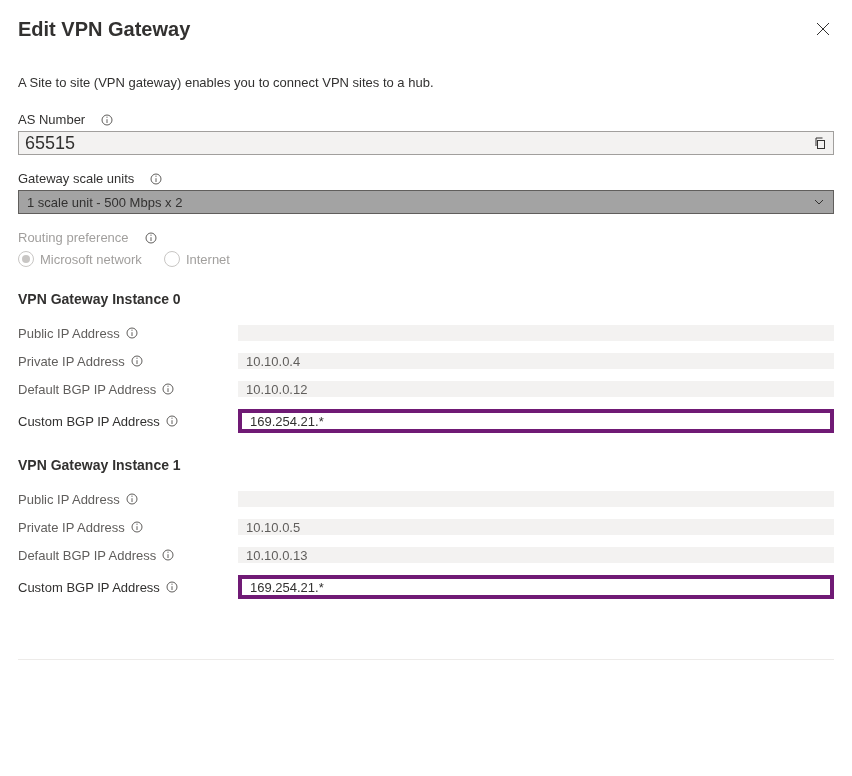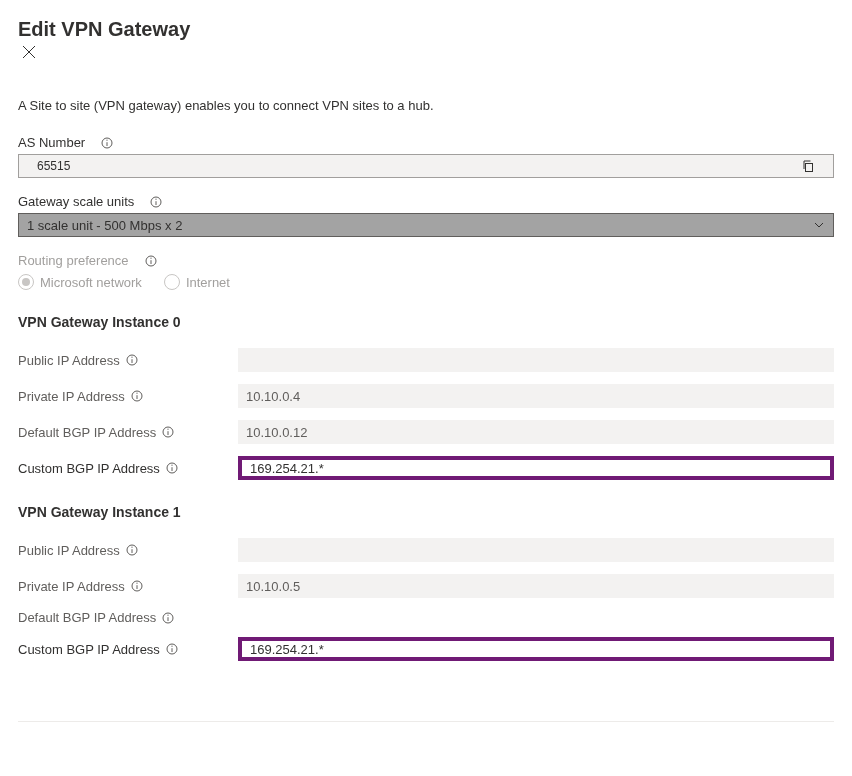--- a/index.html
+++ b/index.html
@@ -4,45 +4,45 @@
   <style>
     * { box-sizing: border-box; margin: 0; padding: 0; }
     body {
       font-family: "Segoe UI", -apple-system, BlinkMacSystemFont, sans-serif;
       font-size: 13px;
       color: #323130;
       background: #fff;
       width: 852px;
       padding: 18px 18px 0 18px;
     }
-    .header-row { display: flex; justify-content: space-between; align-items: flex-start; margin-bottom: 32px; flex-direction: column; }
+    .header-row { display: flex; justify-content: space-between; align-items: flex-start; margin-bottom: 32px; }
     .page-title { font-size: 20px; font-weight: 600; color: #323130; }
     .close-btn { cursor: pointer; padding: 4px; }
     .close-btn svg { width: 14px; height: 14px; stroke: #323130; }
     .description { font-size: 13px; color: #323130; margin-bottom: 22px; }
     .field-block { margin-bottom: 16px; }
     .field-label-row { display: flex; align-items: center; gap: 16px; margin-bottom: 4px; font-size: 13px; color: #323130; }
     .info-icon { width: 12px; height: 12px; display: inline-flex; align-items: center; justify-content: center; }
     .info-icon svg { width: 12px; height: 12px; stroke: #605e5c; fill: none; }
-    .readonly-box { display: flex; align-items: center; justify-content: space-between; width: 100%; height: 24px; background: #f3f2f1; border: 1px solid #a19f9d; padding: 0 18px; font-size: 12px; color: #323130; }
+    .readonly-box { display: flex; align-items: center; justify-content: space-between; width: 100%; height: 24px; background: #f3f2f1; border: 1px solid #a19f9d; padding: 0 6px; font-size: 18px; color: #323130; }
     .copy-icon { cursor: pointer; display: inline-flex; }
     .copy-icon svg { width: 14px; height: 14px; stroke: #323130; fill: none; }
     .select-box { display: flex; align-items: center; justify-content: space-between; width: 100%; height: 24px; background: #a3a3a3; border: 1px solid #605e5c; padding: 0 8px; font-size: 13px; color: #323130; cursor: pointer; }
     .select-box svg { width: 12px; height: 12px; stroke: #323130; fill: none; }
     .disabled-label { color: #a19f9d; }
     .radio-row { display: flex; gap: 22px; margin-top: 6px; }
     .radio-item { display: flex; align-items: center; gap: 6px; color: #a19f9d; font-size: 13px; cursor: default; }
     .radio-circle { width: 16px; height: 16px; border-radius: 50%; border: 1px solid #c8c6c4; position: relative; flex-shrink: 0; }
     .radio-circle.checked::after { content: ""; position: absolute; width: 8px; height: 8px; background: #c8c6c4; border-radius: 50%; top: 3px; left: 3px; }
     .section-heading { font-weight: 600; font-size: 14px; color: #323130; margin-top: 24px; margin-bottom: 18px; }
     .instance-row { display: flex; align-items: center; margin-bottom: 12px; }
     .instance-label-col { width: 220px; display: flex; align-items: center; gap: 6px; font-size: 13px; color: #323130; text-align: center; }
     .instance-label-col.muted { color: #605e5c; }
     .instance-input-col { flex: 1; }
-    .readonly-cell { width: 100%; height: 24px; background: #f3f2f1; display: flex; align-items: center; padding: 0 8px; font-size: 13px; color: #605e5c; }
+    .readonly-cell { width: 100%; height: 16px; background: #f3f2f1; display: flex; align-items: center; padding: 0 8px; font-size: 13px; color: #605e5c; }
     .text-input { width: 100%; height: 24px; border: 4px solid #701a75; padding: 0 8px; font-size: 13px; font-family: inherit; color: #323130; background: #fff; }
     .bottom-border { border-bottom: 1px solid #edebe9; margin-top: 60px; }
   </style>
 </head>
 <body>
 
 <div class="header-row">
   <h1 class="page-title">Edit VPN Gateway</h1>
   <span class="close-btn">
     <svg viewBox="0 0 14 14">
@@ -219,20 +219,23 @@
   <div class="instance-label-col muted">
     <span>Default BGP IP Address</span>
     <span class="info-icon">
         <svg viewBox="0 0 12 12">
           <circle cx="6" cy="6" r="5" stroke-width="1"></circle>
           <line x1="6" y1="5.2" x2="6" y2="9" stroke-width="1"></line>
           <circle cx="6" cy="3.2" r="0.6" fill="#605e5c" stroke="none"></circle>
         </svg>
       </span>
   </div>
+  <div class="instance-input-col">
+      <div class="readonly-cell">10.10.0.13</div>
+    </div>
 </div>
 
 <div class="instance-row">
   <div class="instance-label-col">
     <span>Custom BGP IP Address</span>
     <span class="info-icon">
         <svg viewBox="0 0 12 12">
           <circle cx="6" cy="6" r="5" stroke-width="1"></circle>
           <line x1="6" y1="5.2" x2="6" y2="9" stroke-width="1"></line>
           <circle cx="6" cy="3.2" r="0.6" fill="#605e5c" stroke="none"></circle>

